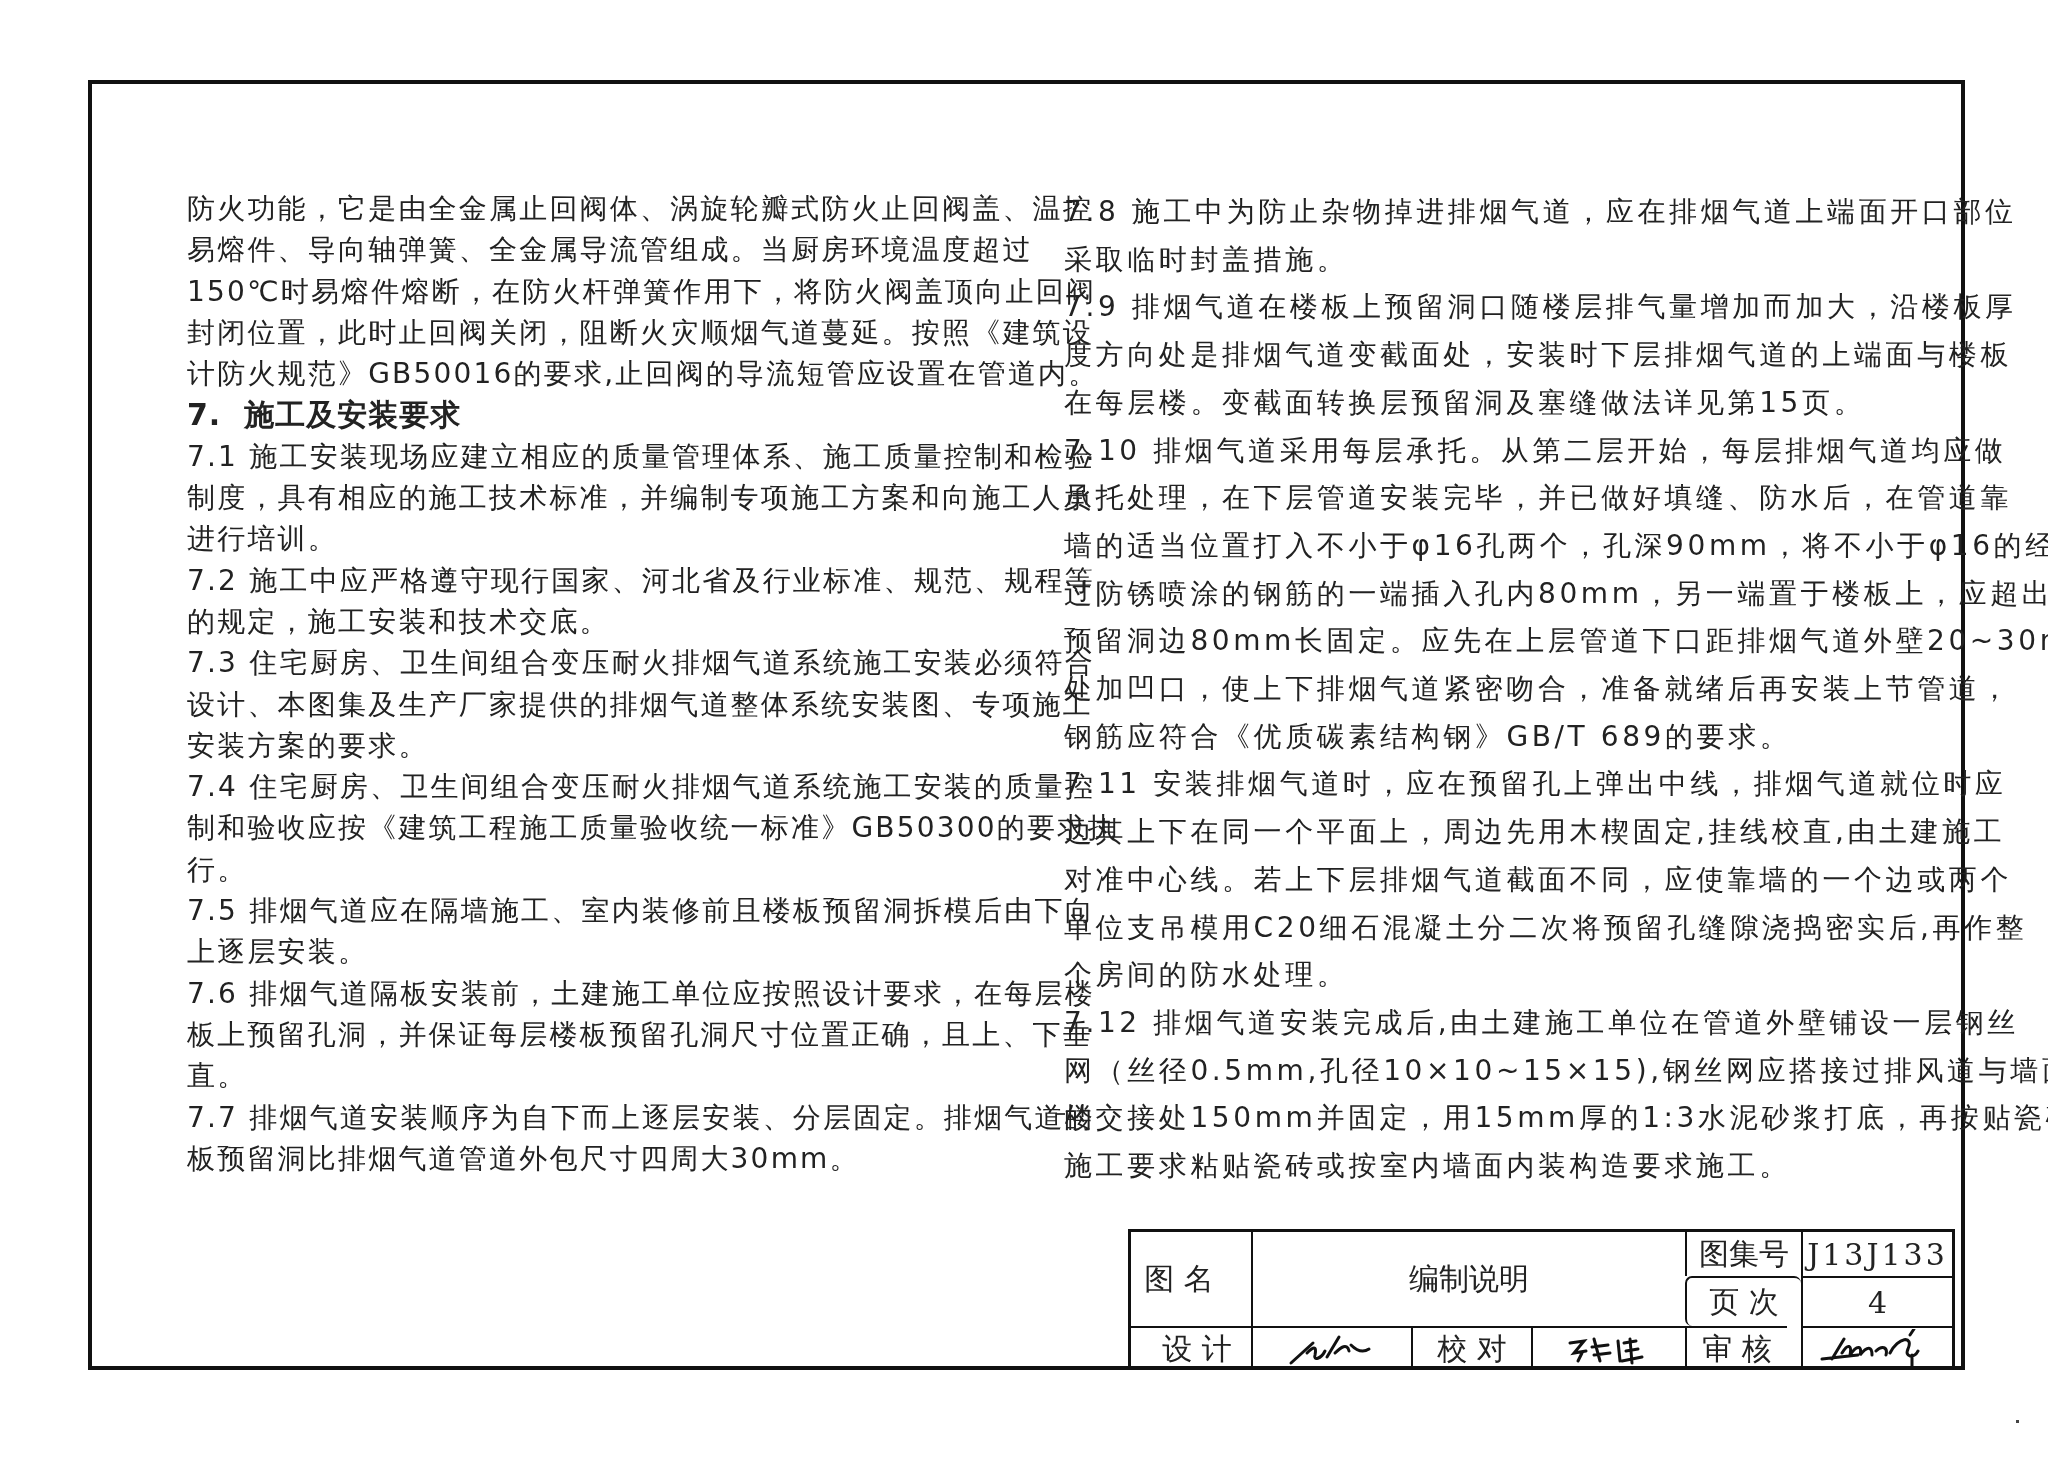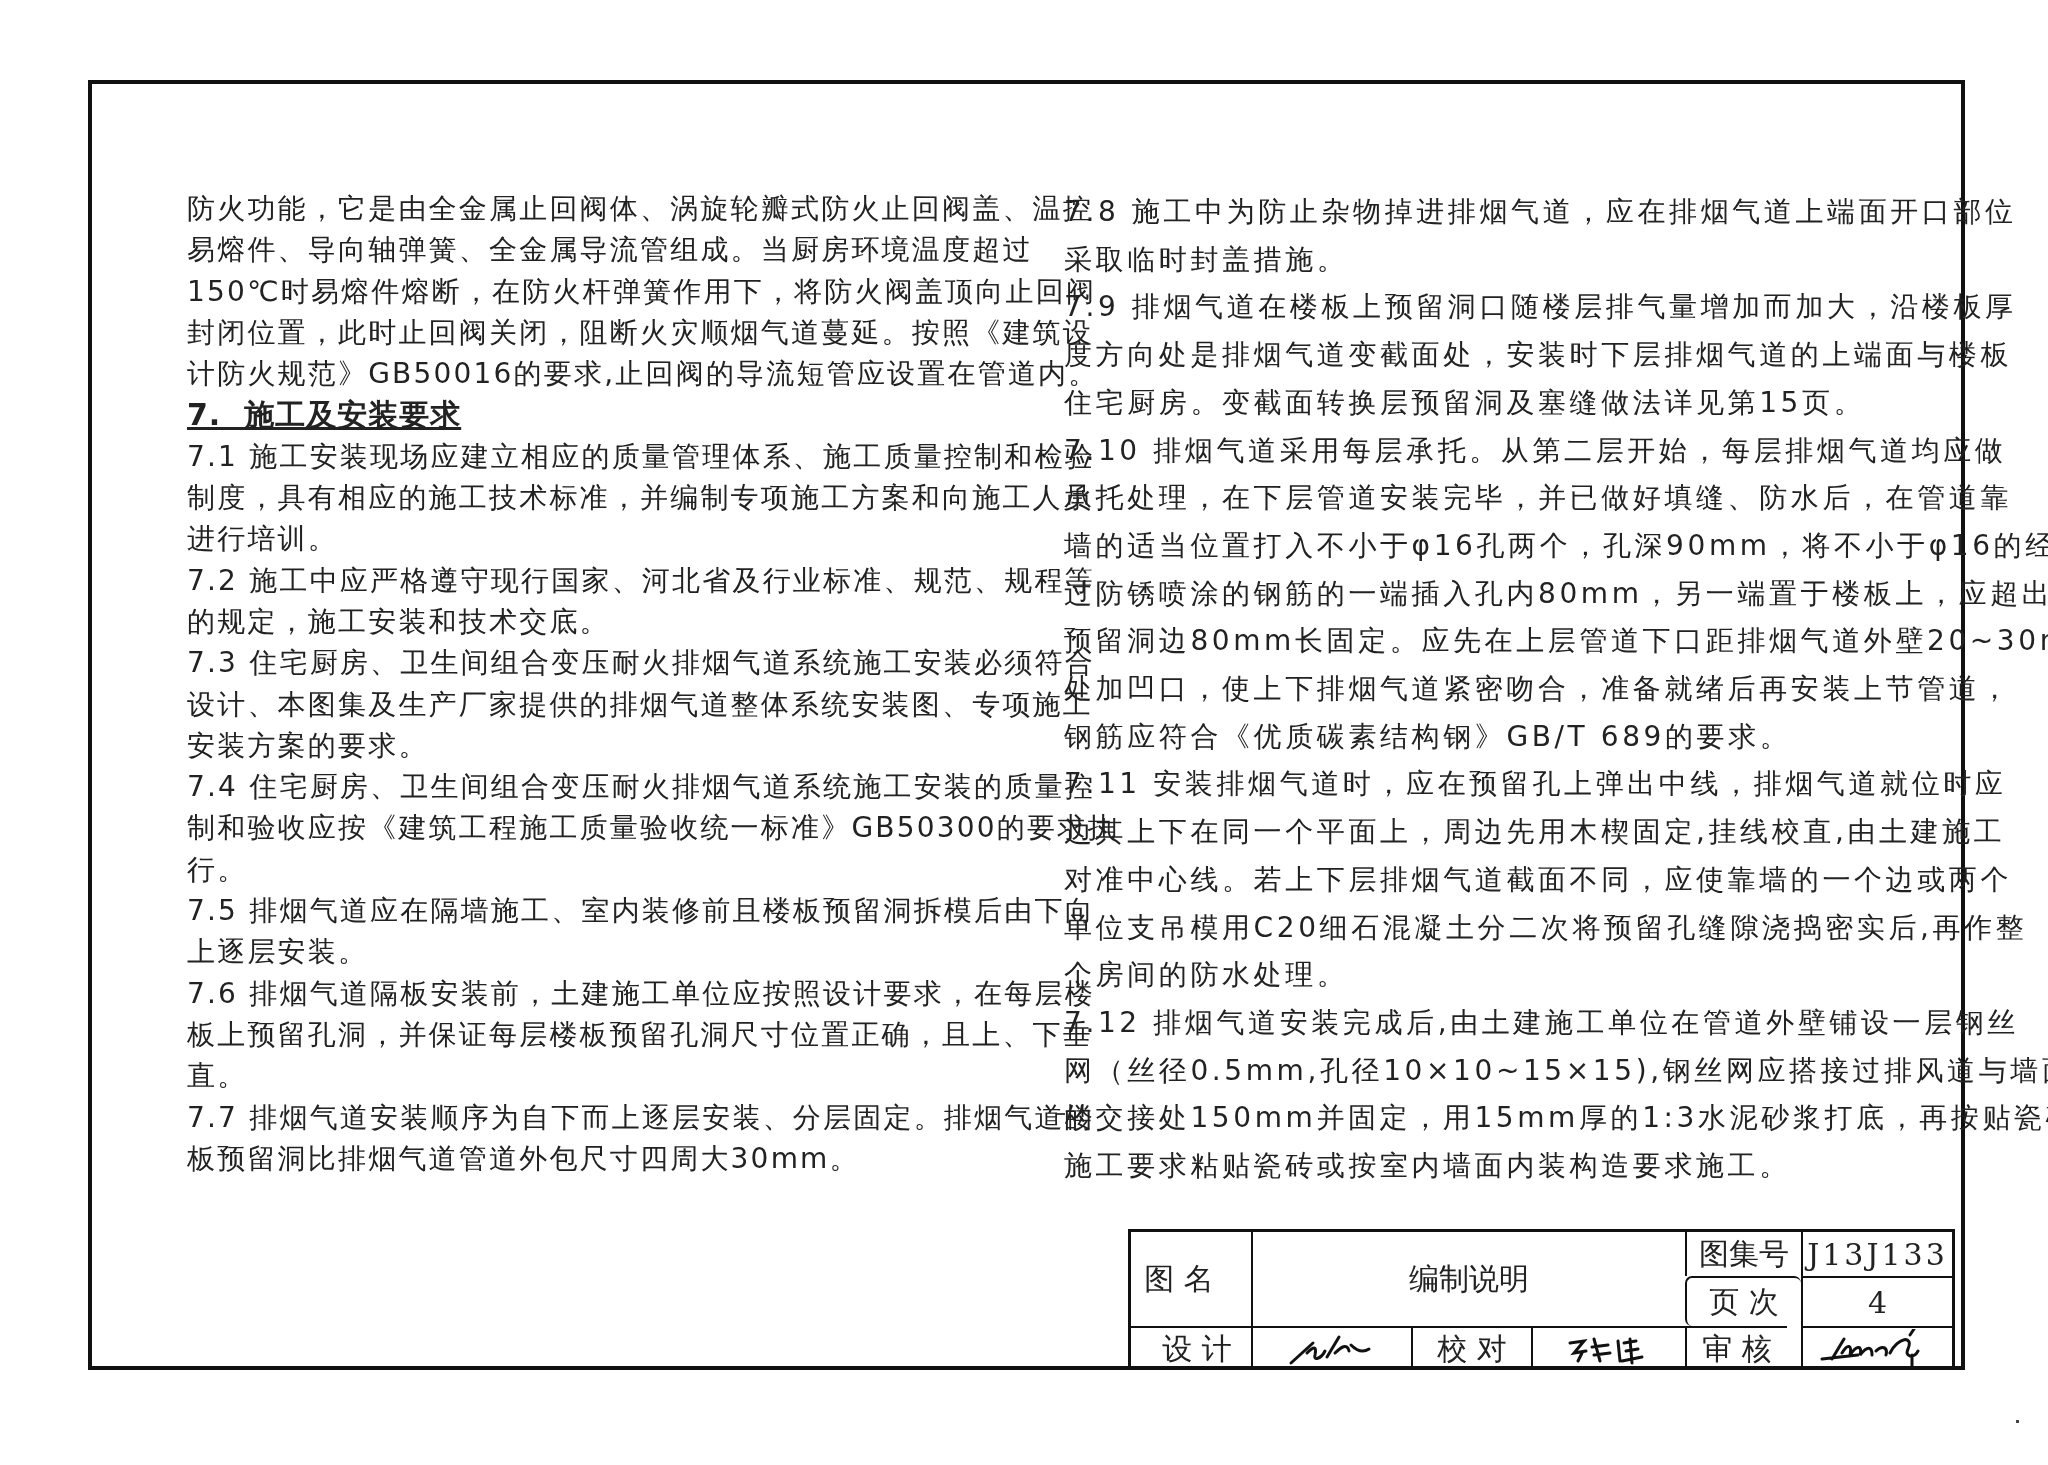--- a/index.html
+++ b/index.html
@@ -12,21 +12,21 @@
     position: absolute; left: 88px; top: 80px; width: 1877px; height: 1290px;
     border: 4px solid #111; box-sizing: border-box;
   }
   .col {
     position: absolute; top: 188px;
     font-size: 28px; color: #222;
   }
   .col p { margin: 0; white-space: pre; }
   .col-left { left: 187px; width: 830px; line-height: 41.3px; letter-spacing: 2.2px; }
   .col-right { left: 1064px; width: 830px; line-height: 47.7px; letter-spacing: 3.6px; }
-  .heading { font-weight: bold; font-size: 30px; letter-spacing: 1px !important; text-decoration: underline; }
+  .heading { font-weight: bold; font-size: 30px; letter-spacing: 1px !important; }
   .tb {
     position: absolute; left: 1128px; top: 1229px; width: 827px; height: 141px;
     border-top: 3px solid #111; border-left: 3px solid #111; border-right: 3px solid #111;
     box-sizing: border-box; font-family: "DejaVu Serif", "Liberation Serif", serif;
   }
   .cell { position: absolute; display: flex; align-items: center; justify-content: center;
     box-sizing: border-box; font-size: 30px; color: #222; }
   .bl { border-left: 2px solid #111; }
   .bt { border-top: 2px solid #111; }
   .sig { font-family: "DejaVu Serif", "Liberation Serif", serif; font-style: italic; font-size: 26px; color: #111; }
@@ -82,21 +82,21 @@
 </div>
 
 <div class="col col-right">
   <div>
     <p>7.8 施工中为防止杂物掉进排烟气道，应在排烟气道上端面开口部位</p>
     <p>采取临时封盖措施。</p>
   </div>
   <div>
     <p>7.9 排烟气道在楼板上预留洞口随楼层排气量增加而加大，沿楼板厚</p>
     <p>度方向处是排烟气道变截面处，安装时下层排烟气道的上端面与楼板</p>
-    <p>住宅厨房。变截面转换层预留洞及塞缝做法详见第15页。</p>
+    <p>在每层楼。变截面转换层预留洞及塞缝做法详见第15页。</p>
   </div>
   <div>
     <p>7.10 排烟气道采用每层承托。从第二层开始，每层排烟气道均应做</p>
     <p>承托处理，在下层管道安装完毕，并已做好填缝、防水后，在管道靠</p>
     <p>墙的适当位置打入不小于φ16孔两个，孔深90mm，将不小于φ16的经</p>
     <p>过防锈喷涂的钢筋的一端插入孔内80mm，另一端置于楼板上，应超出</p>
     <p>预留洞边80mm长固定。应先在上层管道下口距排烟气道外壁20~30mm</p>
     <p>处加凹口，使上下排烟气道紧密吻合，准备就绪后再安装上节管道，</p>
     <p>钢筋应符合《优质碳素结构钢》GB/T 689的要求。</p>
   </div>

